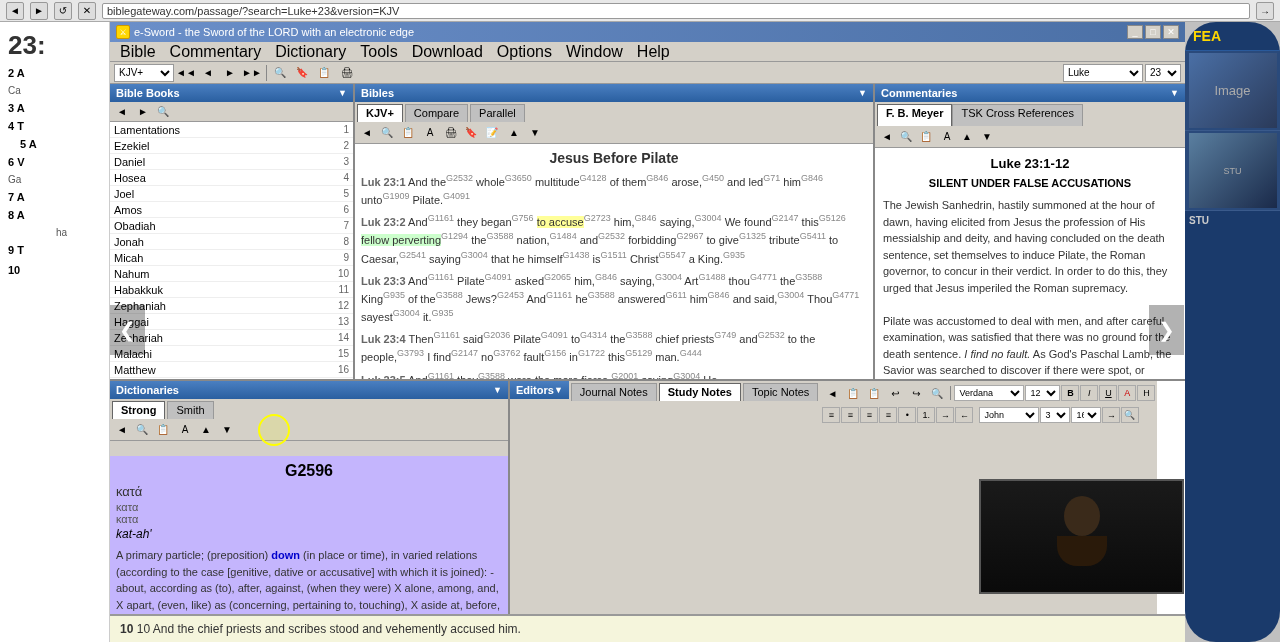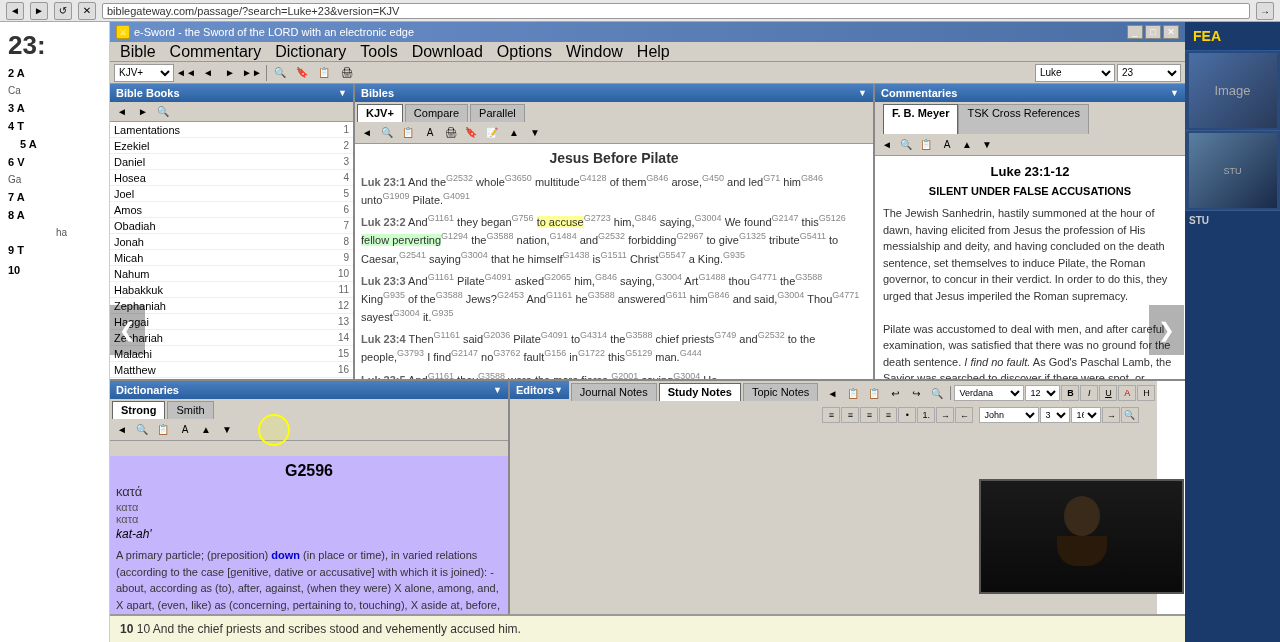--- a/index.html
+++ b/index.html
@@ -233,23 +233,23 @@
 
     
     .commentaries-panel {
       width: 310px;
       display: flex;
       flex-direction: column;
       background: #d4d0c8;
     }
     .commentary-tabs {
       display: flex;
-      height: 32px;
-      background: #d4d0c8;
-      padding: 2px 8px 0;
+      height: 24px;
+      background: #d4d0c8;
+      padding: 2px 2px 0;
     }
     .commentary-toolbar {
       height: 22px;
       background: #d4d0c8;
       border-bottom: 1px solid #999;
       display: flex;
       align-items: center;
       padding: 0 2px;
     }
     .commentary-text {
@@ -392,20 +392,21 @@
     }
 
     
     .right-sidebar {
       width: 95px;
       background: #1a3a6b;
       color: white;
       display: flex;
       flex-direction: column;
       overflow: hidden;
+      border-radius: 31px;
     }
     .right-sidebar-header {
       padding: 6px 8px;
       font-size: 14px;
       font-weight: bold;
       color: #ffd700;
       border-bottom: 1px solid #2a5a9b;
     }
     .sidebar-thumb {
       width: 100%;
@@ -550,21 +551,21 @@
         <div class="tb-btn">►►</div>
         <div style="width:1px; height:16px; background:#888; margin:0 2px;"></div>
         <div class="tb-btn">🔍</div>
         <div class="tb-btn">🔖</div>
         <div class="tb-btn">📋</div>
         <div class="tb-btn">🖨</div>
         <div style="flex:1;"></div>
         <select class="tb-select" style="width:80px;">
           <option>Luke</option>
         </select>
-        <select class="tb-select" style="width:64px;">
+        <select class="tb-select" style="width:36px;">
           <option>23</option>
         </select>
       </div>
 
       <div class="panels-area">
 
         <div class="top-panels" style="flex:1; min-height:0;">
 
           <div class="bible-books-panel">
             <div class="panel-header">

